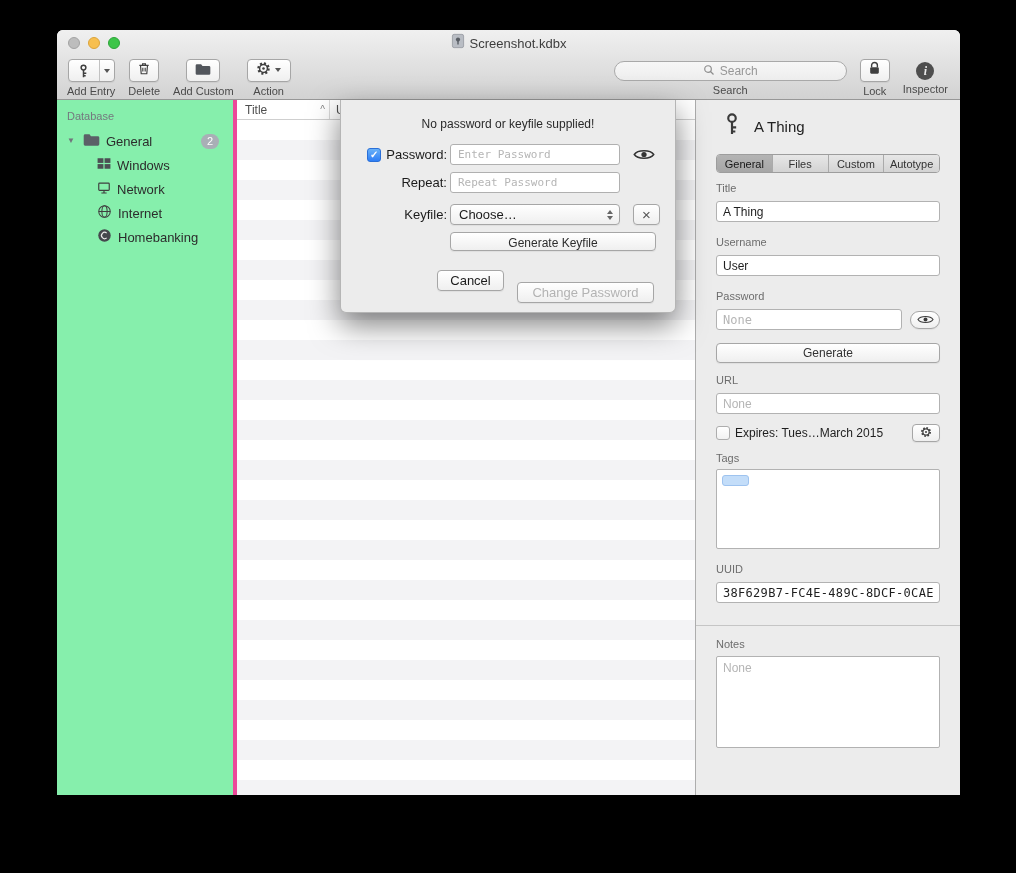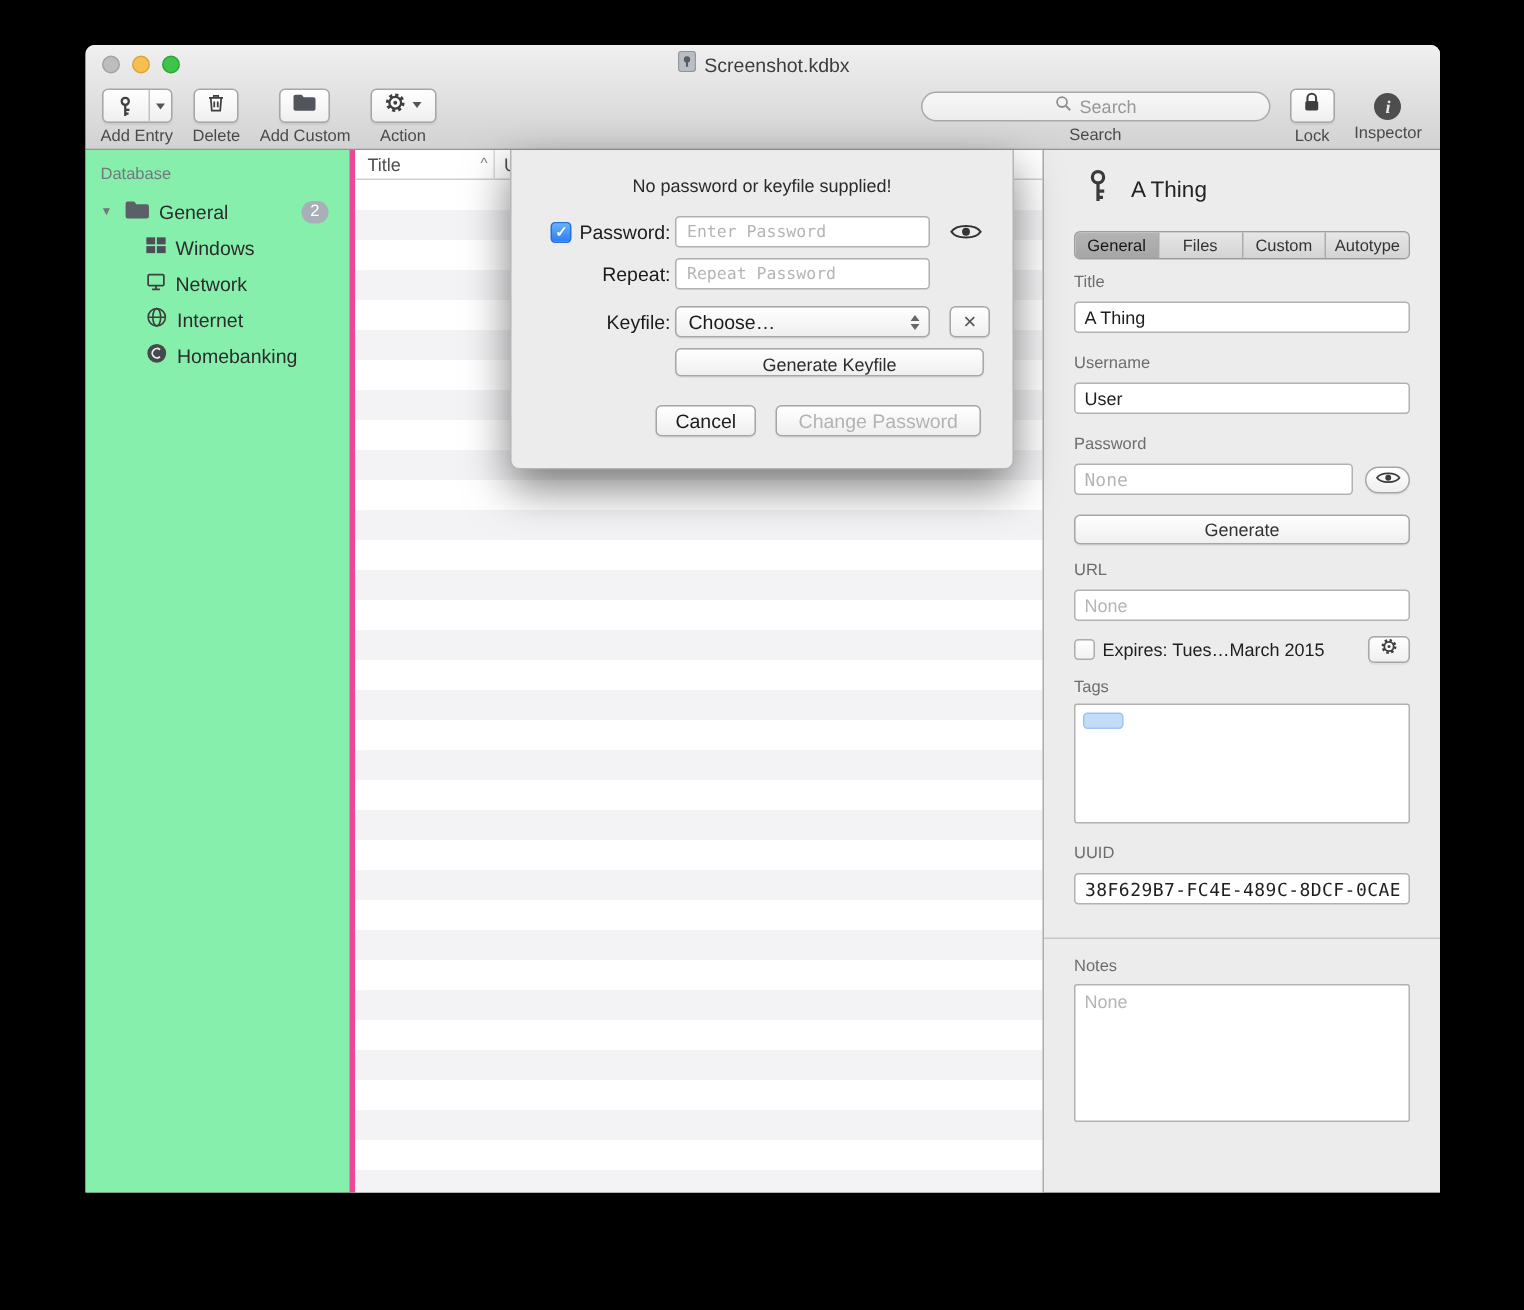--- a/index.html
+++ b/index.html
@@ -82,21 +82,21 @@
   .popup{margin-left:3px;width:170px;height:21px;justify-content:space-between;padding:0 4px 0 8px;font-size:13px;color:#1b1b1b;}
   .stepper{display:flex;flex-direction:column;gap:2px;align-items:center;padding-right:2px;}
   .tri-up-s{width:0;height:0;border:3px solid transparent;border-bottom:4px solid #666;}
   .tri-down-s{width:0;height:0;border:3px solid transparent;border-top:4px solid #666;}
   .clear-btn{margin-left:13px;width:27px;height:21px;font-size:15px;color:#555;}
   .gk-row{padding-left:109px;}
   .gk-btn{width:206px;height:19px;font-size:12px;color:#2c2c2c;align-items:flex-end;}
   .dlg-actions{display:flex;justify-content:flex-end;gap:13px;padding-right:21px;}
   .dlg-btn{height:21px;font-size:13px;}
   .cancel{width:67px;color:#1b1b1b;}
-  .changepw{width:137px;color:#b3b3b3;}
+  .changepw{width:137px;color:#b3b3b3;margin-top:12px;}
   
   .mt5{margin-top:5px;}.mt6{margin-top:6px;}.mt7{margin-top:7px;}.mt9{margin-top:9px;}
   .mt10{margin-top:10px;}.mt11{margin-top:11px;}.mt12{margin-top:12px;}.mt13{margin-top:13px;}
   .mt14{margin-top:14px;}.mt19{margin-top:19px;}.mt22{margin-top:22px;}
 </style>
 </head>
 <body>
 
 <div class="window">
 

